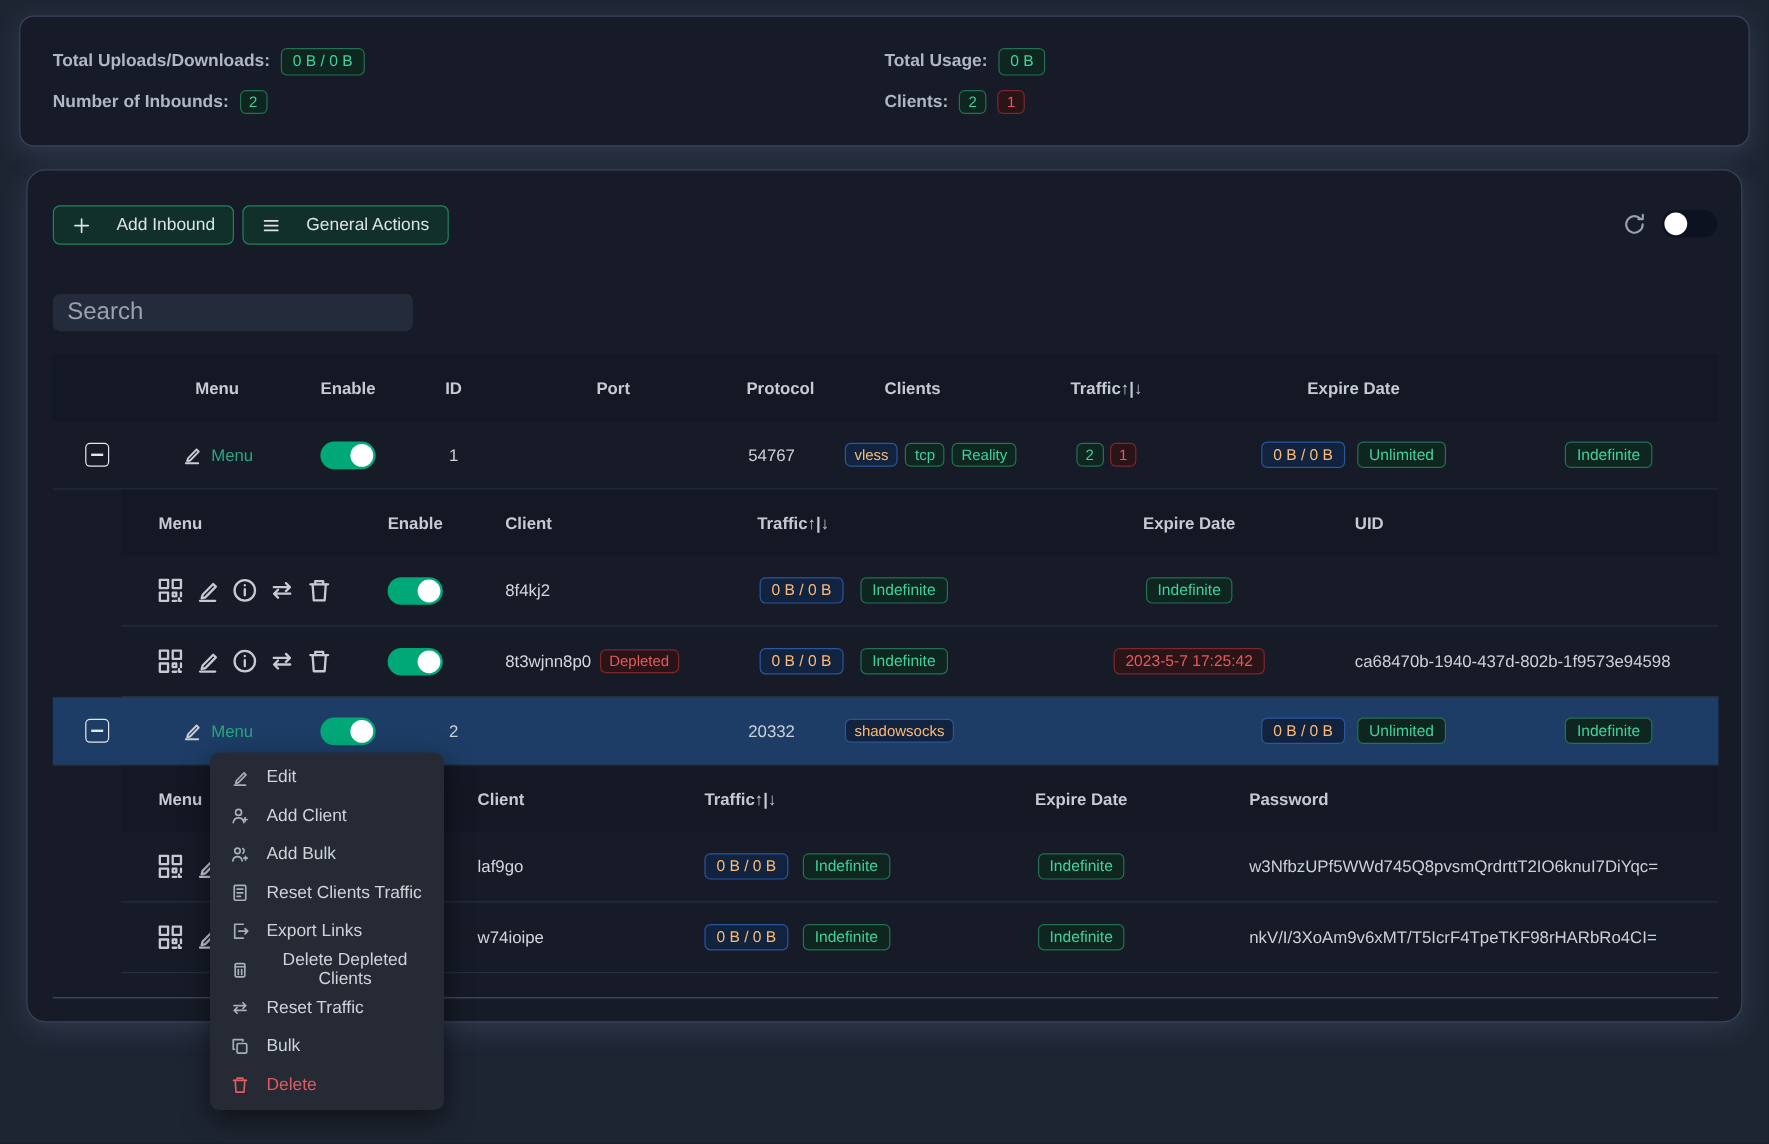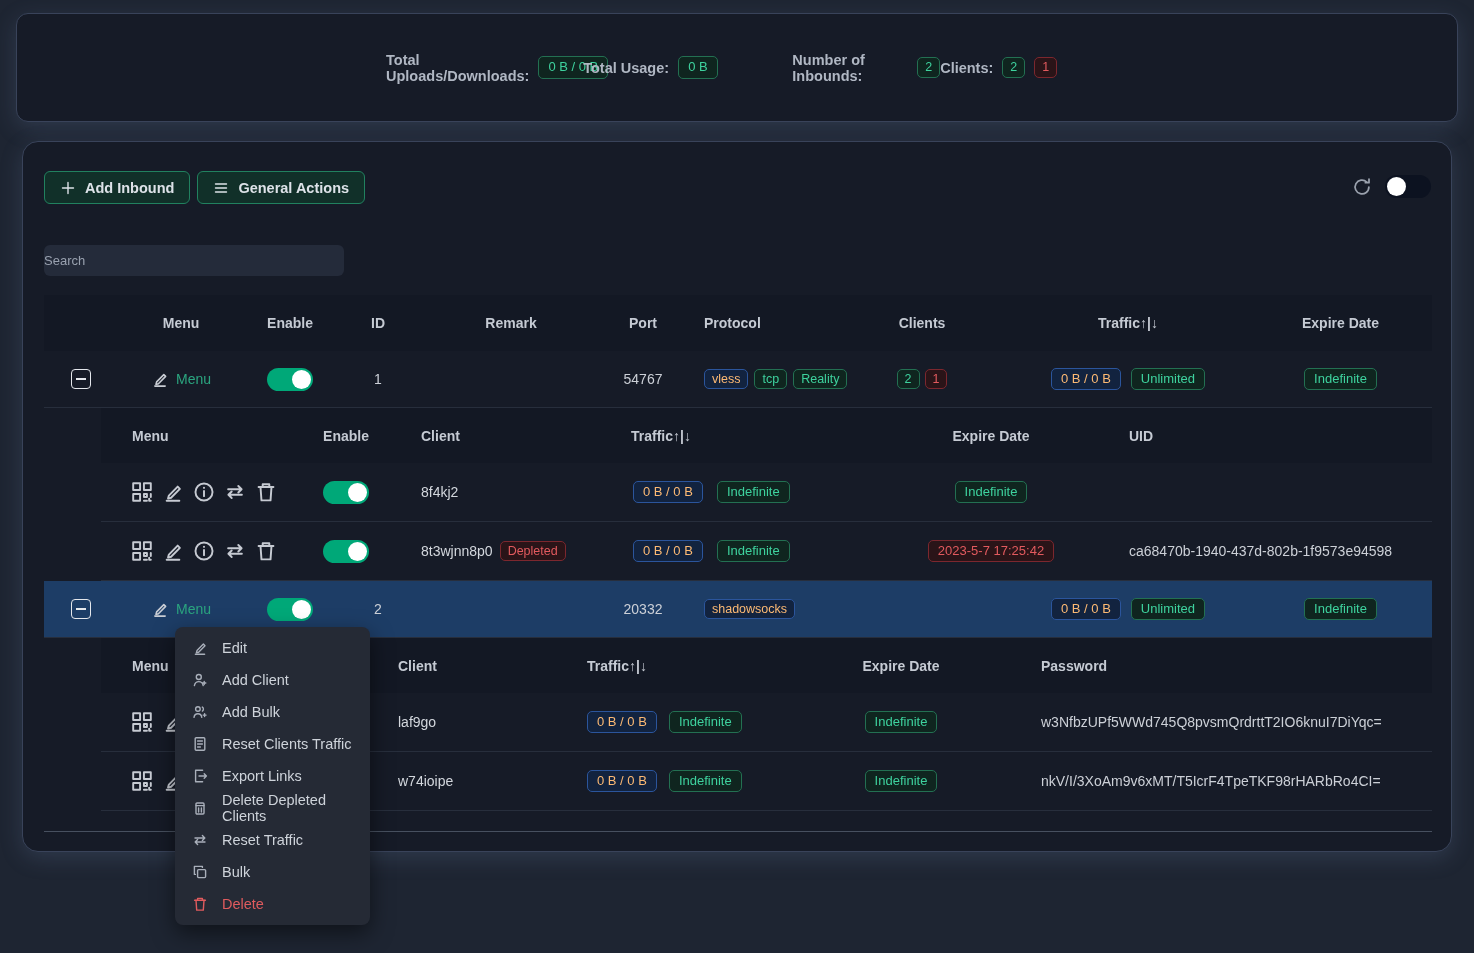--- a/index.html
+++ b/index.html
@@ -11,51 +11,51 @@
     overflow:hidden;
     color:#d3d7dd;
   }
   .card {
     position:absolute;
     background:#161b27;
     border:1px solid #39435a;
     box-shadow:0 6px 22px rgba(110,132,175,.22);
   }
   .stats-card { left:16px; top:13px; width:1442px; height:109px; border-radius:12px;
-    display:flex; justify-content:center; gap:12px; padding:0 27px; }
+    display:flex; flex-direction:column; justify-content:center; gap:12px; padding:0 27px; }
   .stats-row { display:flex; align-items:center; }
   .stat-half { width:50%; display:flex; align-items:center; gap:9px; }
   .stat-label { color:#b0b7c3; font-weight:700; font-size:14.5px; }
   .main-card { left:22px; top:141px; width:1430px; height:711px; border-radius:16px; }
 
   
   .badge { display:inline-flex; align-items:center; justify-content:center;
     padding:3px 9px; border-radius:5px; font-size:13px; line-height:1.15; white-space:nowrap; }
   .badge.sm { padding:2px 7px; font-size:12.5px; }
   .b-green { color:#3ed29e; border:1px solid #237052; background:#0f251f; }
   .b-blue  { color:#fdba74; border:1px solid #2b559c; background:#12233f; }
   .b-red   { color:#e25a5e; border:1px solid #7c272e; background:#2a1418; }
 
   
   .toolbar { position:absolute; left:21px; top:29px; display:flex; gap:7px; }
-  .btn { display:flex; align-items:center; gap:9px; height:33px; padding:0 15px;
+  .btn { display:flex; align-items:center; gap:21px; height:33px; padding:0 15px;
     background:#113029; border:1px solid #21815f; border-radius:6px;
-    color:#dde2e8; font-size:14.5px; font-weight:700; cursor:pointer; }
+    color:#dde2e8; font-size:14.5px; font-weight:400; cursor:pointer; }
   .right-controls { position:absolute; top:33px; right:20px; display:flex; align-items:center; gap:13px; }
 
   
   .switch { position:relative; width:46px; height:23px; border-radius:12px; background:#00a878; display:inline-block; cursor:pointer; }
   .switch::after { content:""; position:absolute; top:2px; right:2px; width:19px; height:19px; border-radius:50%; background:#fff; }
   .switch.off { background:#0c1220; }
   .switch.off::after { right:auto; left:2px; }
 
   
   .search-input { position:absolute; left:21px; top:103px; width:300px; height:31px;
-    background:#242b3a; border:none; border-radius:6px; padding:0 0;
-    color:#dde0e5; font-size:13px; font-family:"Liberation Sans", sans-serif; outline:none; }
+    background:#242b3a; border:none; border-radius:6px; padding:0 12px;
+    color:#dde0e5; font-size:20px; font-family:"Liberation Sans", sans-serif; outline:none; }
   .search-input::placeholder { color:#99a1af; }
 
   
   .tablewrap { position:absolute; left:21px; top:153px; width:1388px; }
   .grid-main { display:grid; grid-template-columns:74px 126px 92px 84px 182px 82px 153px 170px 242px 183px; }
   .grid-c1   { display:grid; grid-template-columns:200px 90px 230px 250px 240px 321px; }
   .grid-c2   { display:grid; grid-template-columns:200px 90px 190px 180px 280px 391px; }
   .thead { height:56px; background:#131824; color:#c5cad3; font-weight:700; font-size:14px; }
   .thead.sub { height:55px; }
   .trow { height:57px; border-bottom:1px solid #272e3c; font-size:14px; }
@@ -77,21 +77,21 @@
   .ic18 { width:18px; height:18px; }
   .ic20 { width:20px; height:20px; }
   .ic22 { width:22px; height:22px; }
   .act { color:#c6cad2; cursor:pointer; }
   .pencil-gray { color:#c9cdd4; }
   .refresh { color:#9aa1ad; cursor:pointer; }
 
   
   .context-menu { position:absolute; left:175px; top:627px; width:195px; z-index:50;
     background:#252a35; border-radius:8px; padding:5px 0;
-    box-shadow:0 8px 22px rgba(0,0,0,.5); }
+    box-shadow:0 8px 22px rgba(0,0,0,.5);text-align:center; }
   .cm-item { display:flex; align-items:center; gap:14px; height:32px; padding:0 17px;
     color:#ced3da; font-size:14.5px; cursor:pointer; }
   .cm-item .ic16 { color:#a9afba; flex:0 0 auto; }
   .cm-item.danger, .cm-item.danger .ic16 { color:#e05b5e; }
 </style>
 </head>
 <body>
 
 <svg width="0" height="0" style="position:absolute">
   <symbol id="i-plus" viewBox="0 0 16 16">
@@ -206,21 +206,20 @@
 
   <input class="search-input" type="text" placeholder="Search" style="">
 
   <div class="tablewrap">
 
     <div class="grid-main thead">
       <div class="cell"></div>
       <div class="cell">Menu</div>
       <div class="cell">Enable</div>
       <div class="cell">ID</div>
-      <div class="cell">Remark</div>
       <div class="cell">Port</div>
       <div class="cell l" style="padding-left:20px">Protocol</div>
       <div class="cell">Clients</div>
       <div class="cell">Traffic↑|↓</div>
       <div class="cell">Expire Date</div>
     </div>
 
     <div class="grid-main trow">
       <div class="cell">
           <button class="expand-btn"></button>

